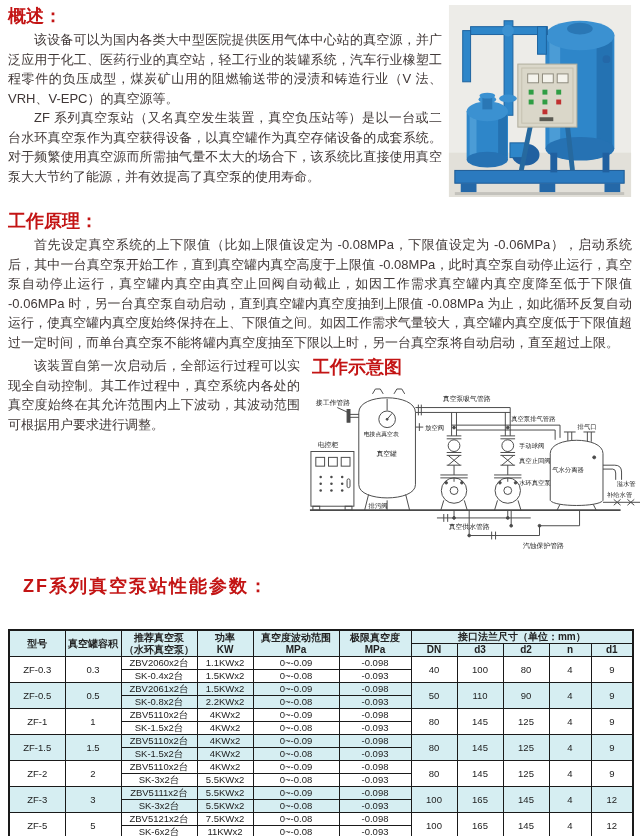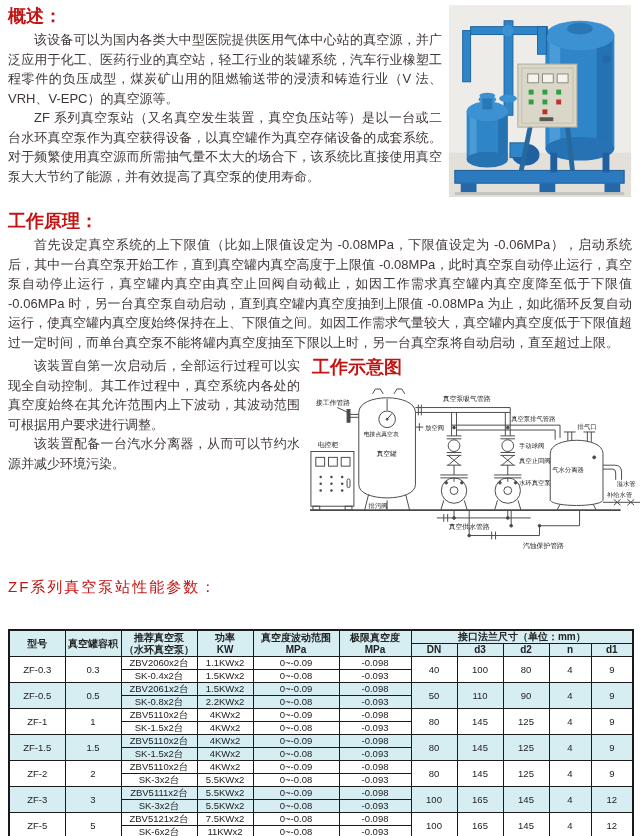--- a/index.html
+++ b/index.html
@@ -12,21 +12,21 @@
   h2.sec{color:#c31414;font-size:18px;font-weight:bold;margin:0 0 3px 0;line-height:22px;}
   p.body{font-size:13px;line-height:19.5px;margin:0;text-indent:2em;text-align:justify;}
   .overview{min-height:196px;}
   .photo-wrap{float:right;width:184px;height:192px;margin:0 0 2px 6px;}
   .clear{clear:both;}
   .principle{margin-top:9px;}
   .feat-diagram{display:flex;margin-top:4px;}
   .feat-col{width:292px;flex:0 0 292px;}
   .diagram-col{flex:1;padding-left:8px;}
   .diagram-col h2{margin-left:4px;}
-  .params-heading{color:#c31414;font-size:15px;font-weight:normal;letter-spacing:2px;margin:6px 0 3px 0;line-height:23px;}
+  .params-heading{color:#c31414;font-size:18px;font-weight:bold;letter-spacing:2px;margin:6px 0 3px 15px;line-height:23px;}
   table.params{border-collapse:collapse;width:624px;table-layout:fixed;border:2px solid #1a1a1a;margin-top:31px;}
   table.params th,table.params td{
     border:1px solid #1a1a1a;text-align:center;vertical-align:middle;
     font-size:9.5px;line-height:12px;height:12px;padding:0 1px;color:#222;
     overflow:hidden;white-space:nowrap;
   }
   table.params th{font-size:10px;font-weight:bold;background:#d6eef2;}
   tr.alt td{background:#d6eef2;}
   td.model,td.vol{font-size:10.5px;}
   .notes{margin-top:5px;font-size:12.5px;line-height:19px;color:#3b3434;}
@@ -116,21 +116,20 @@
   <div class="clear"></div>
 
   <div class="principle">
     <h2 class="sec">工作原理：</h2>
     <p class="body">首先设定真空系统的上下限值（比如上限值设定为 -0.08MPa，下限值设定为 -0.06MPa），启动系统后，其中一台真空泵开始工作，直到真空罐内真空高度于上限值 -0.08MPa，此时真空泵自动停止运行，真空泵自动停止运行，真空罐内真空由真空止回阀自动截止，如因工作需求真空罐内真空度降至低于下限值 -0.06MPa 时，另一台真空泵自动启动，直到真空罐内真空度抽到上限值 -0.08MPa 为止，如此循环反复自动运行，使真空罐内真空度始终保持在上、下限值之间。如因工作需求气量较大，真空罐内真空度低于下限值超过一定时间，而单台真空泵不能将罐内真空度抽至下限以上时，另一台真空泵将自动启动，直至超过上限。</p>
   </div>
 
   <div class="feat-diagram">
     <div class="feat-col">
       <p class="body">该装置自第一次启动后，全部运行过程可以实现全自动控制。其工作过程中，真空系统内各处的真空度始终在其允许范围内上下波动，其波动范围可根据用户要求进行调整。</p>
-      <p class="body">该装置配备一台汽水分离器，从而可以节约水源并减少环境污染。</p>
     </div>
     <div class="diagram-col">
       <h2 class="sec">工作示意图</h2>
       <svg width="337" height="184" viewBox="0 0 345 188">
         <g stroke="#4a4a4a" stroke-width="1" fill="none">
 
           <line x1="2" y1="132" x2="320" y2="132" stroke-width="1.6"></line>
 
           <rect x="3" y="72" width="44" height="56"></rect>
           <rect x="8" y="78" width="9" height="9"></rect>

